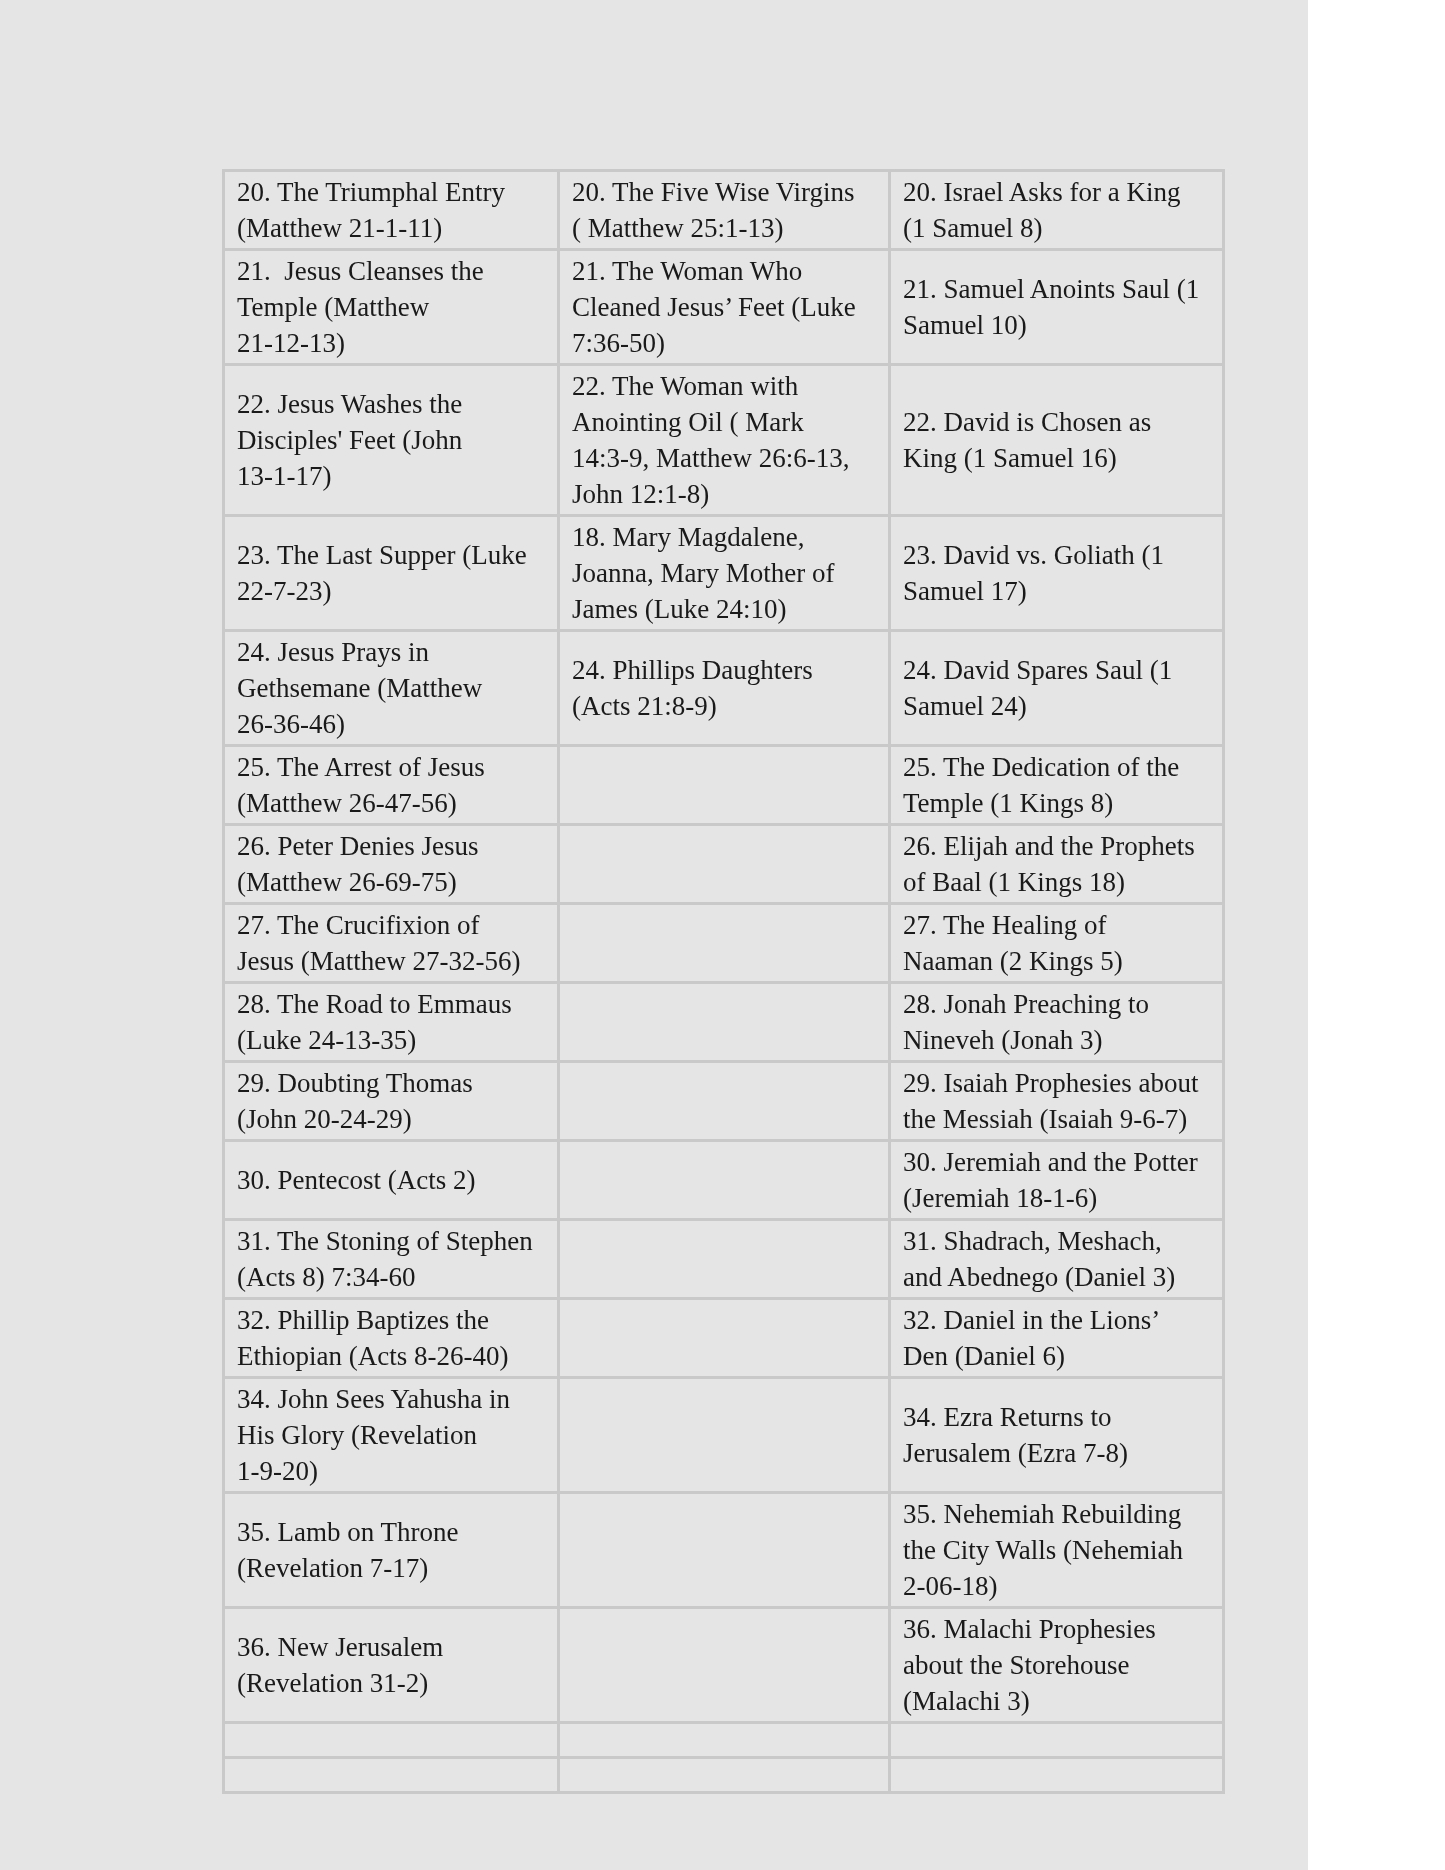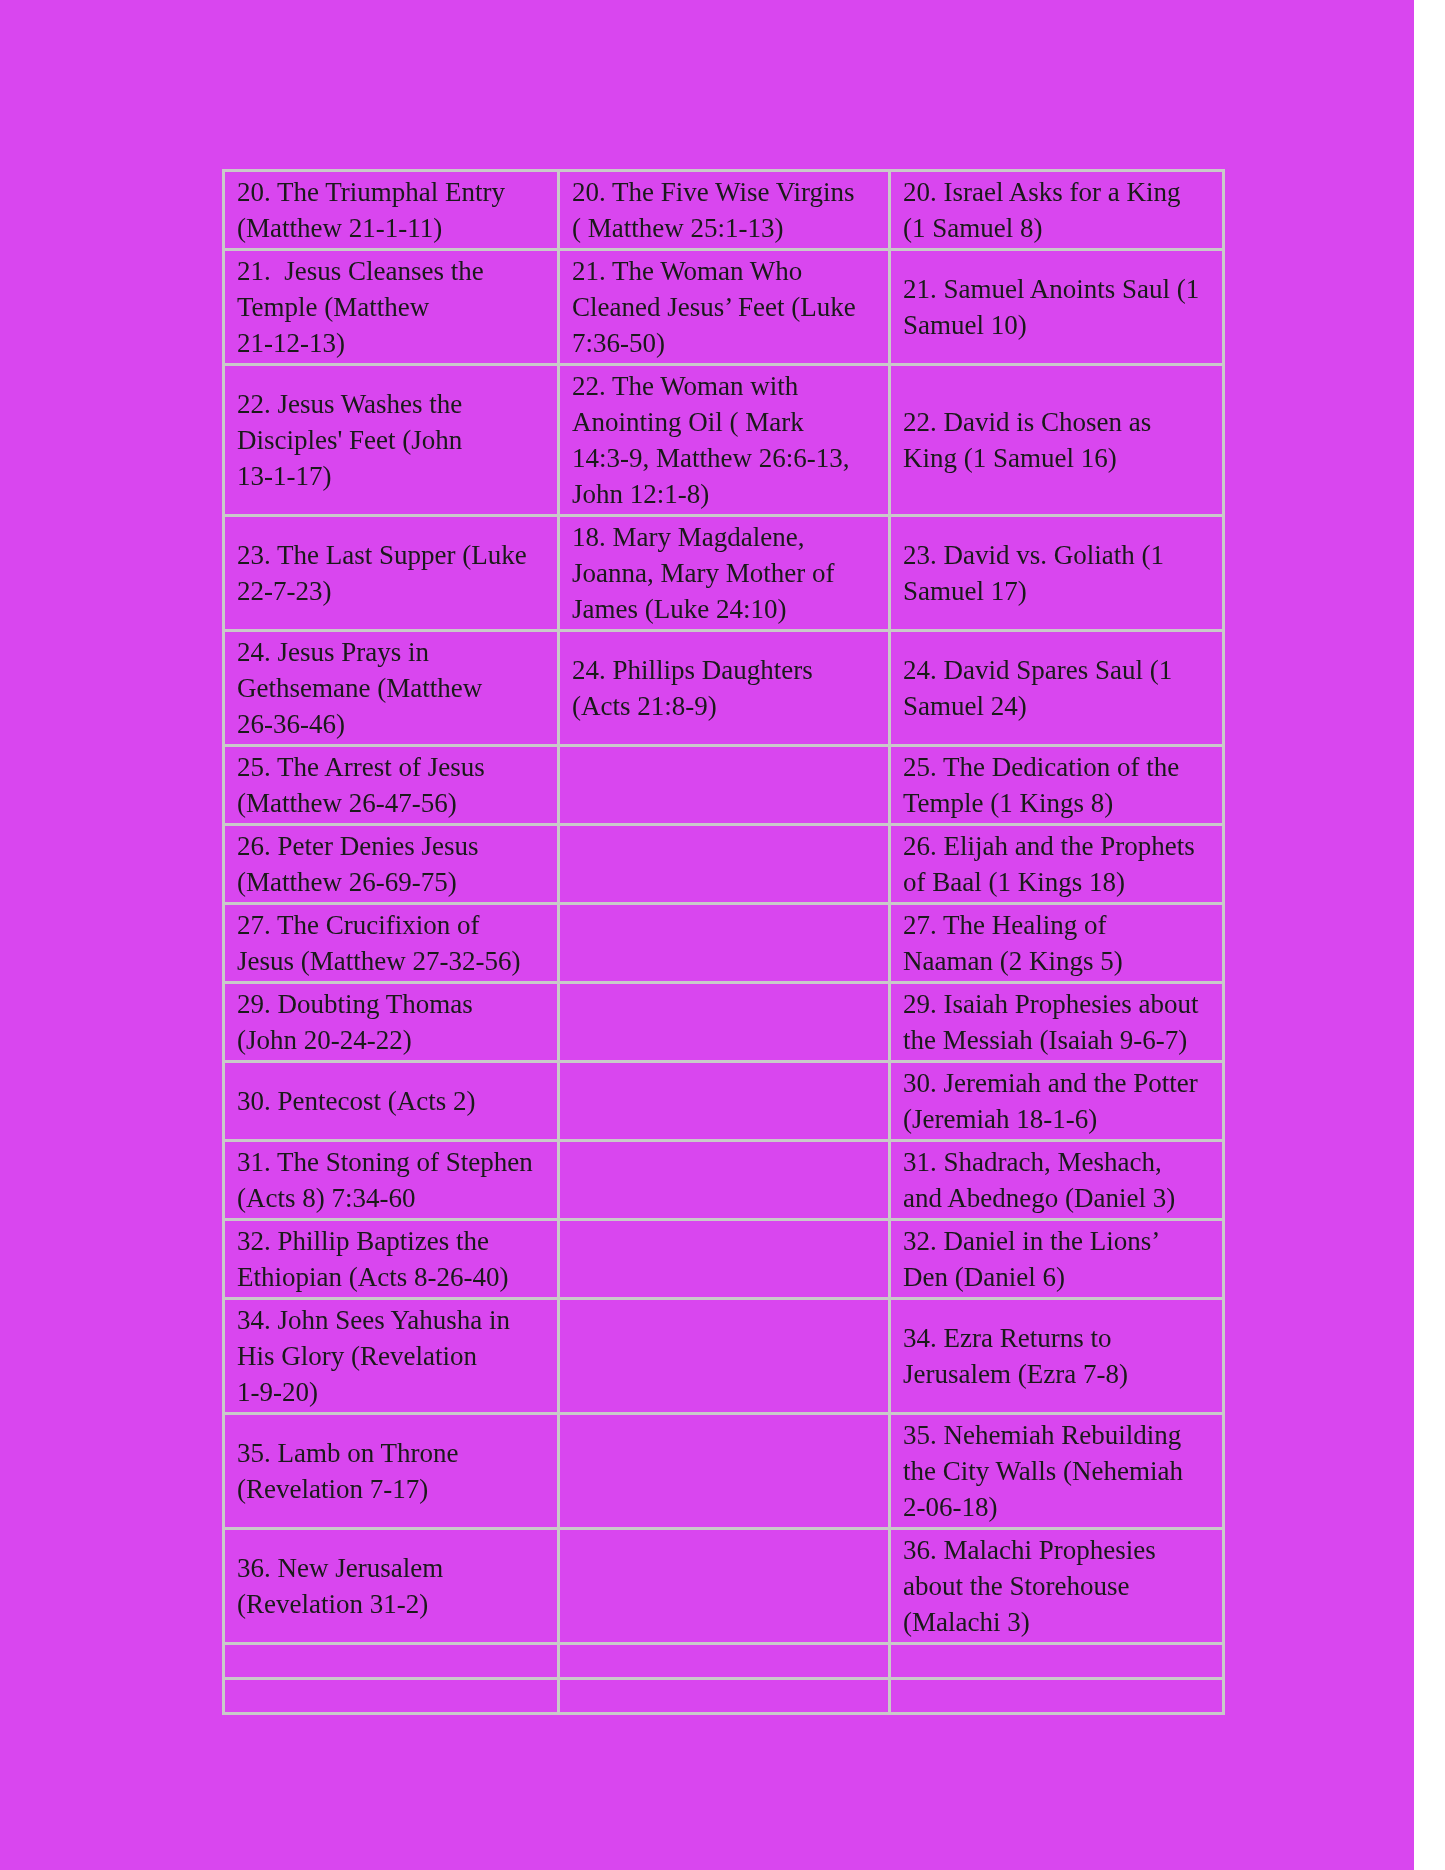--- a/index.html
+++ b/index.html
@@ -1,20 +1,20 @@
 <!DOCTYPE html>
 <html><head>
 <meta charset="utf-8">
 <style>
   html, body { margin: 0; padding: 0; background: #ffffff; }
   .page {
     position: relative;
-    width: 1414px;
+    width: 1308px;
     height: 1870px;
-    background: #d946ef;
+    background: #e5e5e5;
     font-family: "Liberation Serif", serif;
     overflow: hidden;
   }
   table.grid {
     position: absolute;
     left: 222px;
     top: 169px;
     width: 1000px;
     border-collapse: collapse;
     table-layout: fixed;
@@ -104,22 +104,29 @@
 of Baal (1 Kings 18)</td>
       </tr>
       <tr>
         <td>27. The Crucifixion of
 Jesus (Matthew 27-32-56)</td>
         <td></td>
         <td>27. The Healing of
 Naaman (2 Kings 5)</td>
       </tr>
       <tr>
+        <td>28. The Road to Emmaus
+(Luke 24-13-35)</td>
+        <td></td>
+        <td>28. Jonah Preaching to
+Nineveh (Jonah 3)</td>
+      </tr>
+      <tr>
         <td>29. Doubting Thomas
-(John 20-24-22)</td>
+(John 20-24-29)</td>
         <td></td>
         <td>29. Isaiah Prophesies about
 the Messiah (Isaiah 9-6-7)</td>
       </tr>
       <tr>
         <td>30. Pentecost (Acts 2)</td>
         <td></td>
         <td>30. Jeremiah and the Potter
 (Jeremiah 18-1-6)</td>
       </tr>

